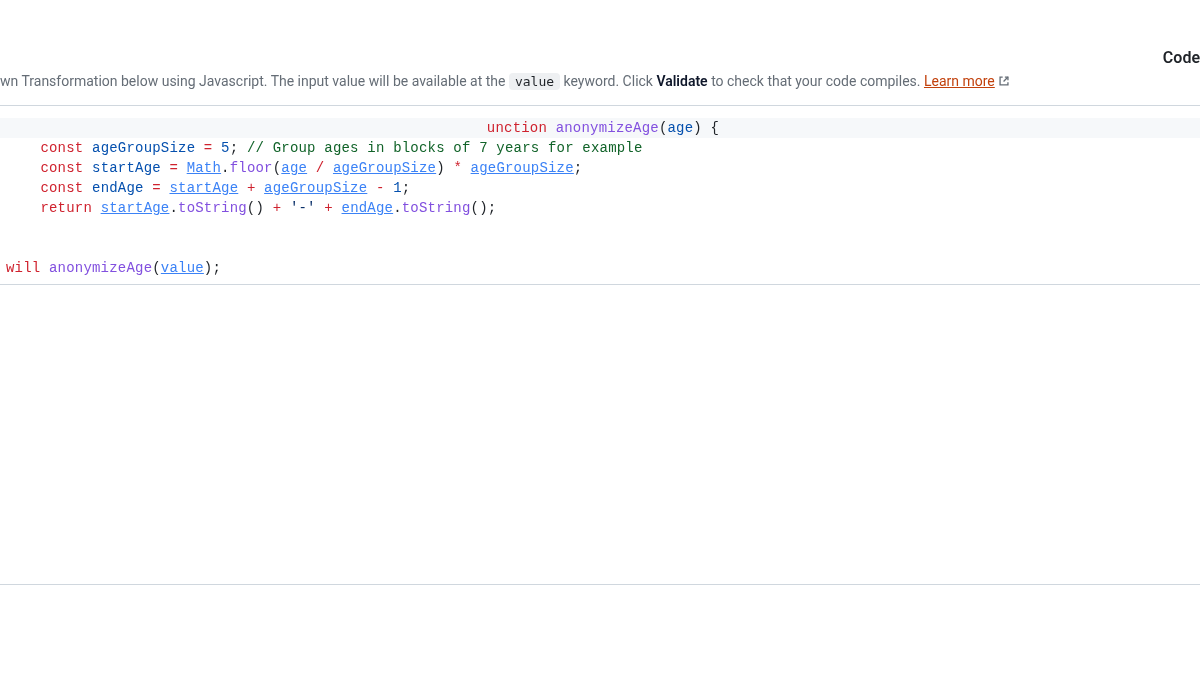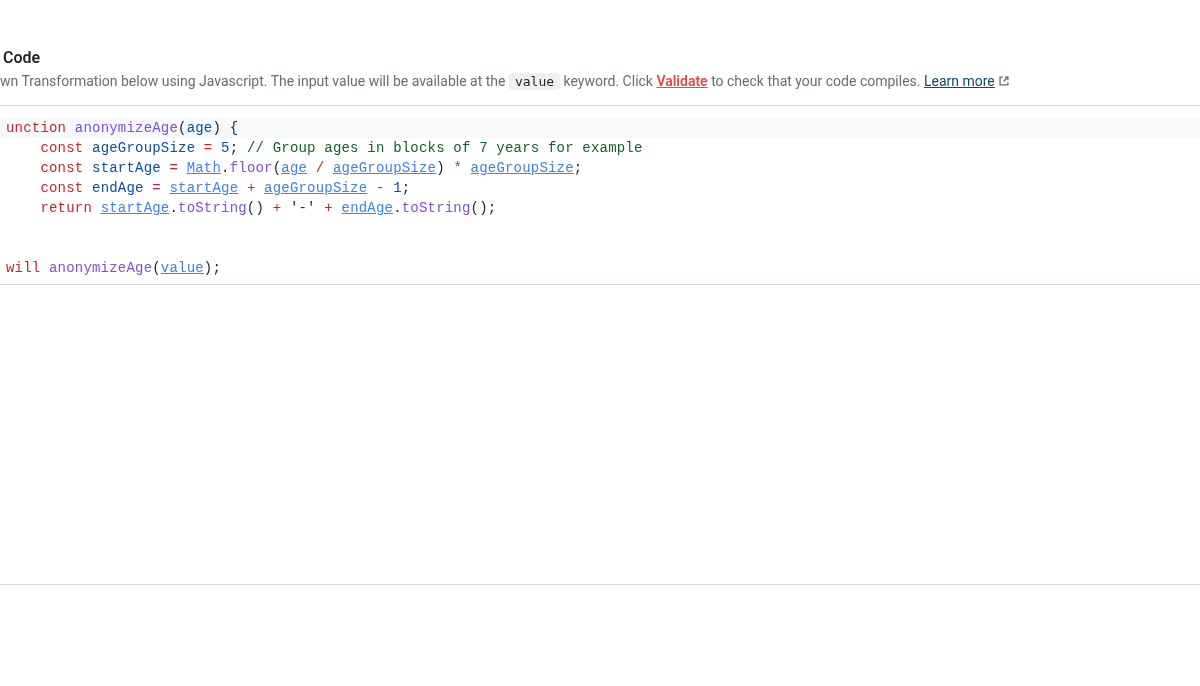--- a/index.html
+++ b/index.html
@@ -14,43 +14,43 @@
     overflow: hidden;
   }
   .header-region {
     padding: 48px 0 0 0;
   }
   .title {
     font-size: 16px;
     font-weight: 600;
     color: #1f2328;
     padding: 0 0 4px 3px;
+    text-align: right;
   }
   .subtitle {
     font-size: 14px;
     font-weight: 400;
     color: #656d76;
     padding: 2px 0 14px 0;
     white-space: nowrap;
   }
   .subtitle .kw {
     font-family: ui-monospace, SFMono-Regular, "SF Mono", Menlo, Consolas, monospace;
     background: #eef0f2;
     color: #1f2328;
     padding: 1px 6px;
     border-radius: 4px;
     font-size: 13px;
   }
   .subtitle .strong {
-    color: #ef4444;
+    color: #0f172a;
     font-weight: 600;
-    text-decoration: underline;
   }
   .learn-more {
-    color: #0c4a6e;
+    color: #c2410c;
     text-decoration: underline;
     cursor: pointer;
   }
   .ext-icon {
     display: inline-block;
     vertical-align: -2px;
     margin-left: 2px;
   }
   .editor-wrap {
     border-top: 1px solid #d0d7de;
@@ -65,20 +65,21 @@
     padding: 12px 0 6px 6px;
     white-space: pre;
     display: block;
   }
   .line1-highlight {
     background: #f6f8fa;
     margin: 0 0 0 -6px;
     padding-left: 6px;
     display: inline-block;
     width: calc(100% + 6px);
+    text-align: center;
   }
   .tok-keyword   { color: #cf222e; }
   .tok-func      { color: #8250df; }
   .tok-def       { color: #0550ae; }
   .tok-var       { color: #3b82f6; text-decoration: underline; }
   .tok-method    { color: #8250df; }
   .tok-paren     { color: #1f2328; }
   .tok-punct     { color: #1f2328; }
   .tok-op        { color: #cf222e; }
   .tok-num       { color: #0550ae; }

